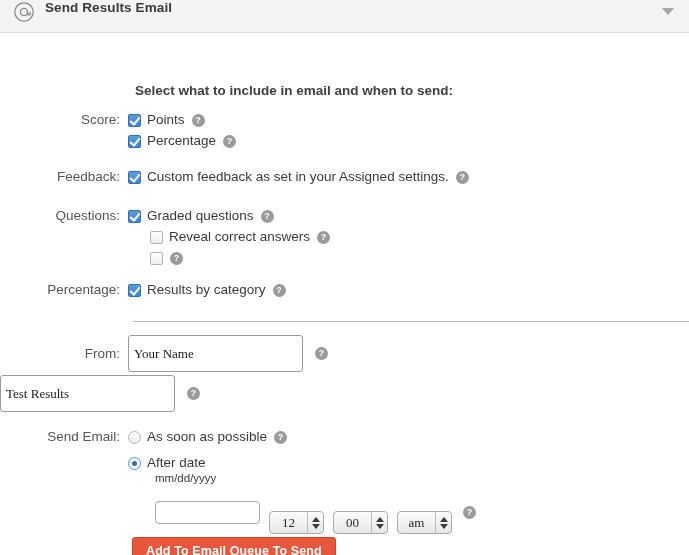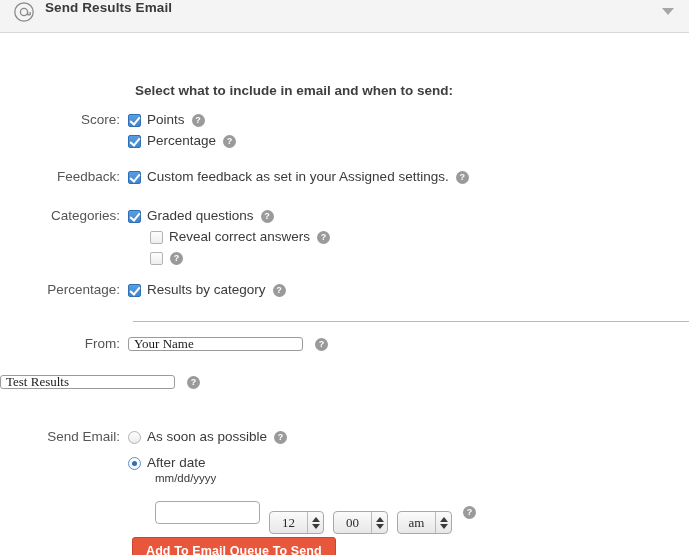--- a/index.html
+++ b/index.html
@@ -193,21 +193,21 @@
     left: 133px;
     top: 288px;
     width: 556px;
     height: 1px;
     background: #b9b9b9;
   }
 
   
   .text-input {
     width: 175px;
-    height: 14px;
+    height: 37px;
     border: 1px solid #9b9b9b;
     border-radius: 3px;
     background: #ffffff;
     font-family: "Liberation Serif", serif;
     font-size: 13px;
     color: #1a1a1a;
     padding: 0 5px;
     box-sizing: border-box;
     outline: none;
   }
@@ -335,21 +335,21 @@
     <div class="row-fields">
       <div class="opt-line">
         <span class="cb on"></span>
         <span class="opt-text">Custom feedback as set in your Assigned settings.</span>
         <span class="help">?</span>
       </div>
     </div>
   </div>
 
   <div class="row" style="left:0; top:174px;">
-    <div class="row-label">Categories:</div>
+    <div class="row-label">Questions:</div>
     <div class="row-fields">
       <div class="opt-line">
         <span class="cb on"></span>
         <span class="opt-text">Graded questions</span>
         <span class="help">?</span>
       </div>
       <div class="opt-line indent">
         <span class="cb off"></span>
         <span class="opt-text">Reveal correct answers</span>
         <span class="help">?</span>

